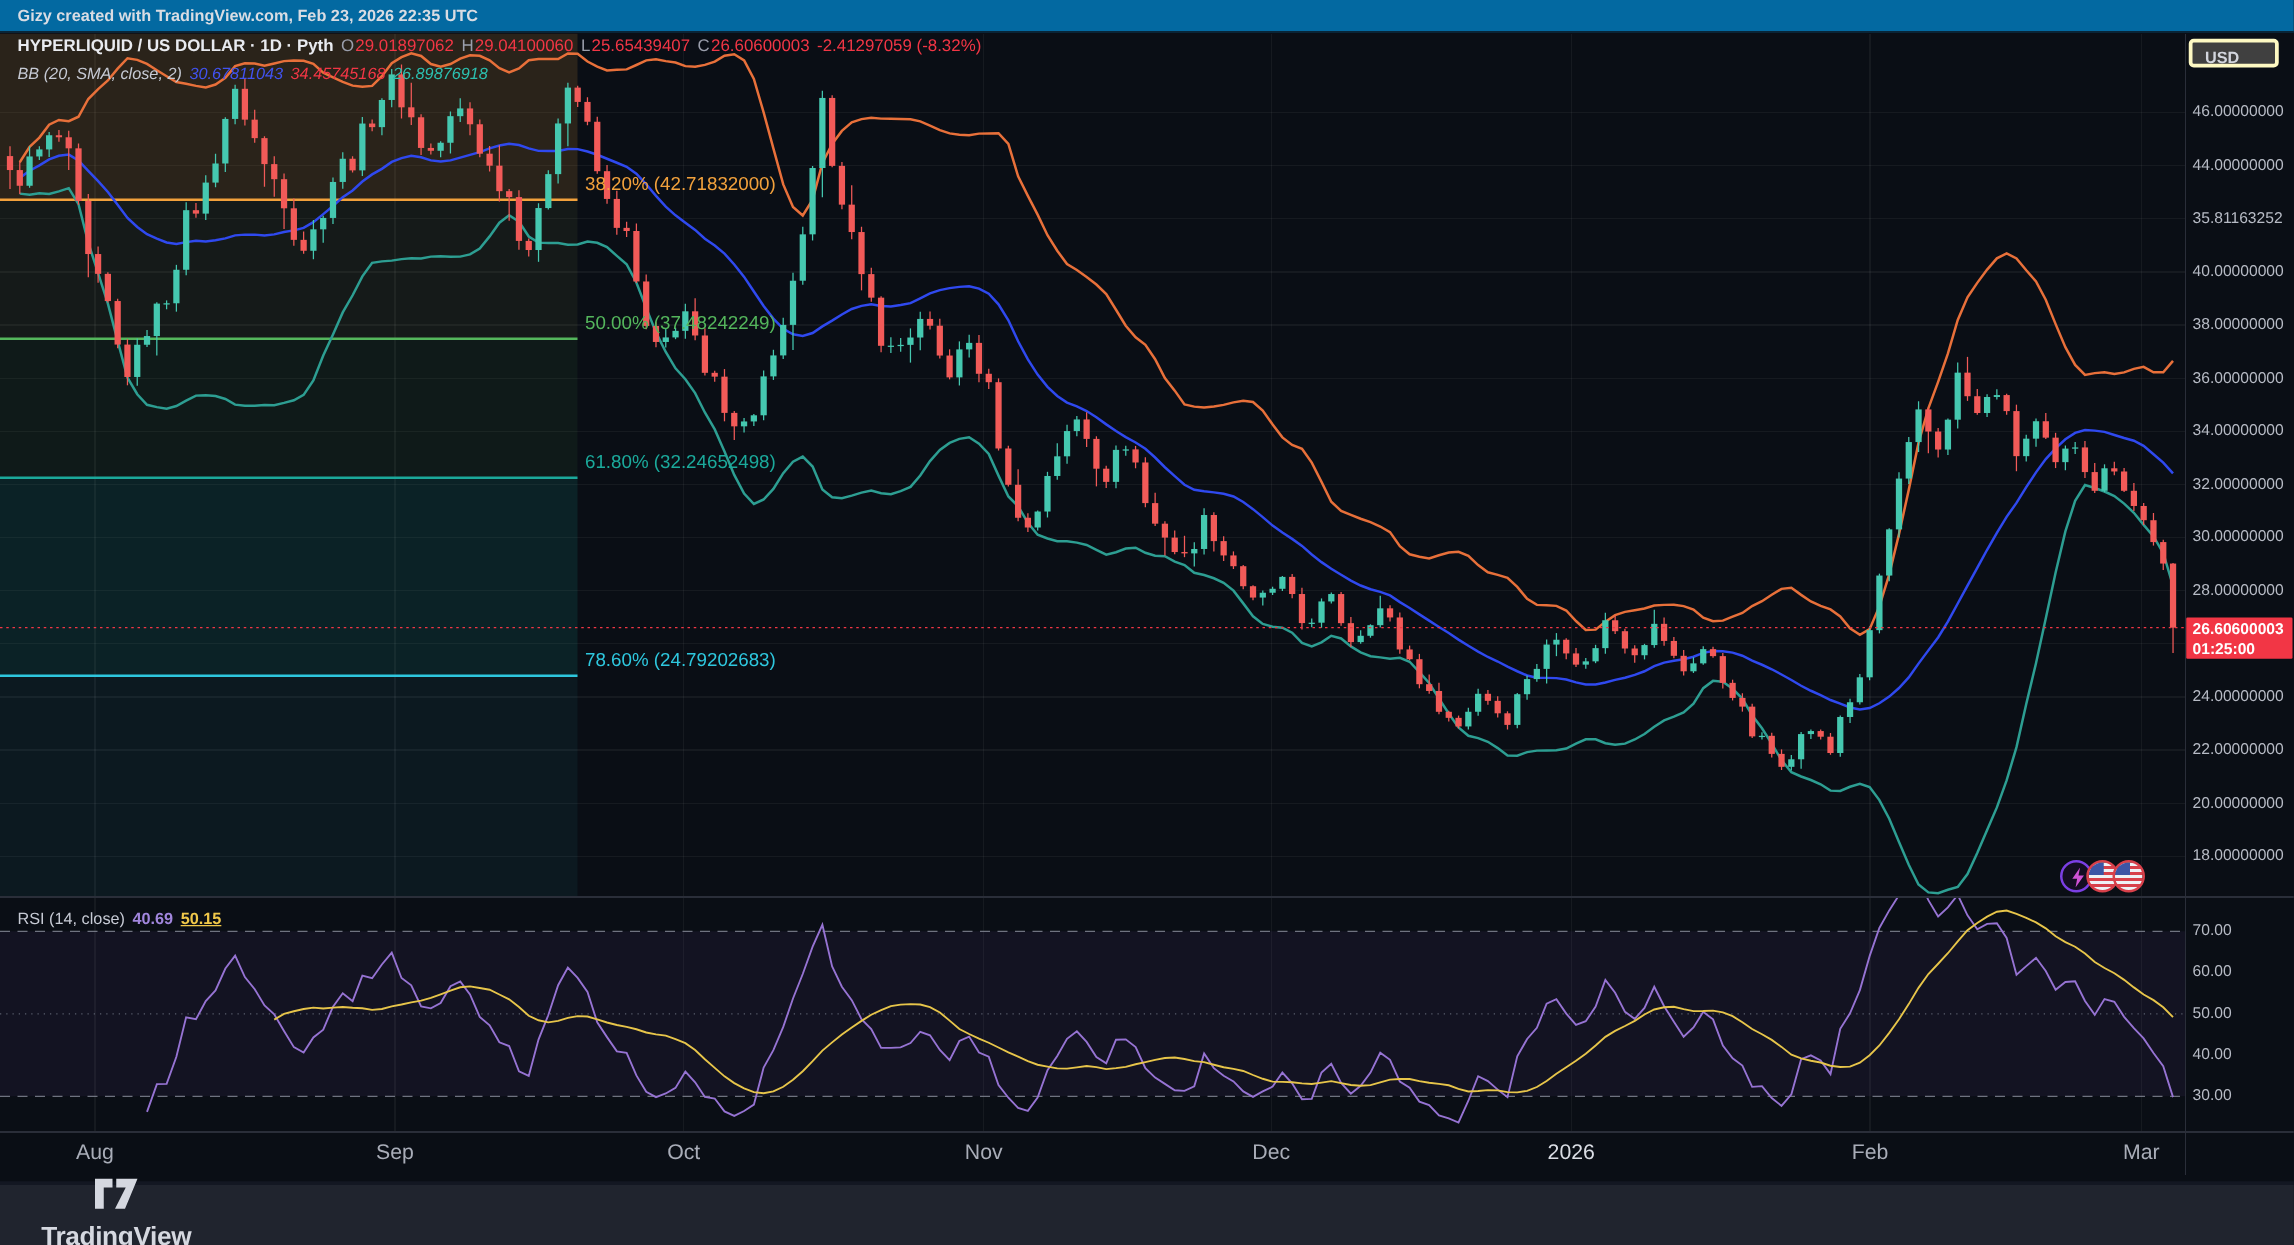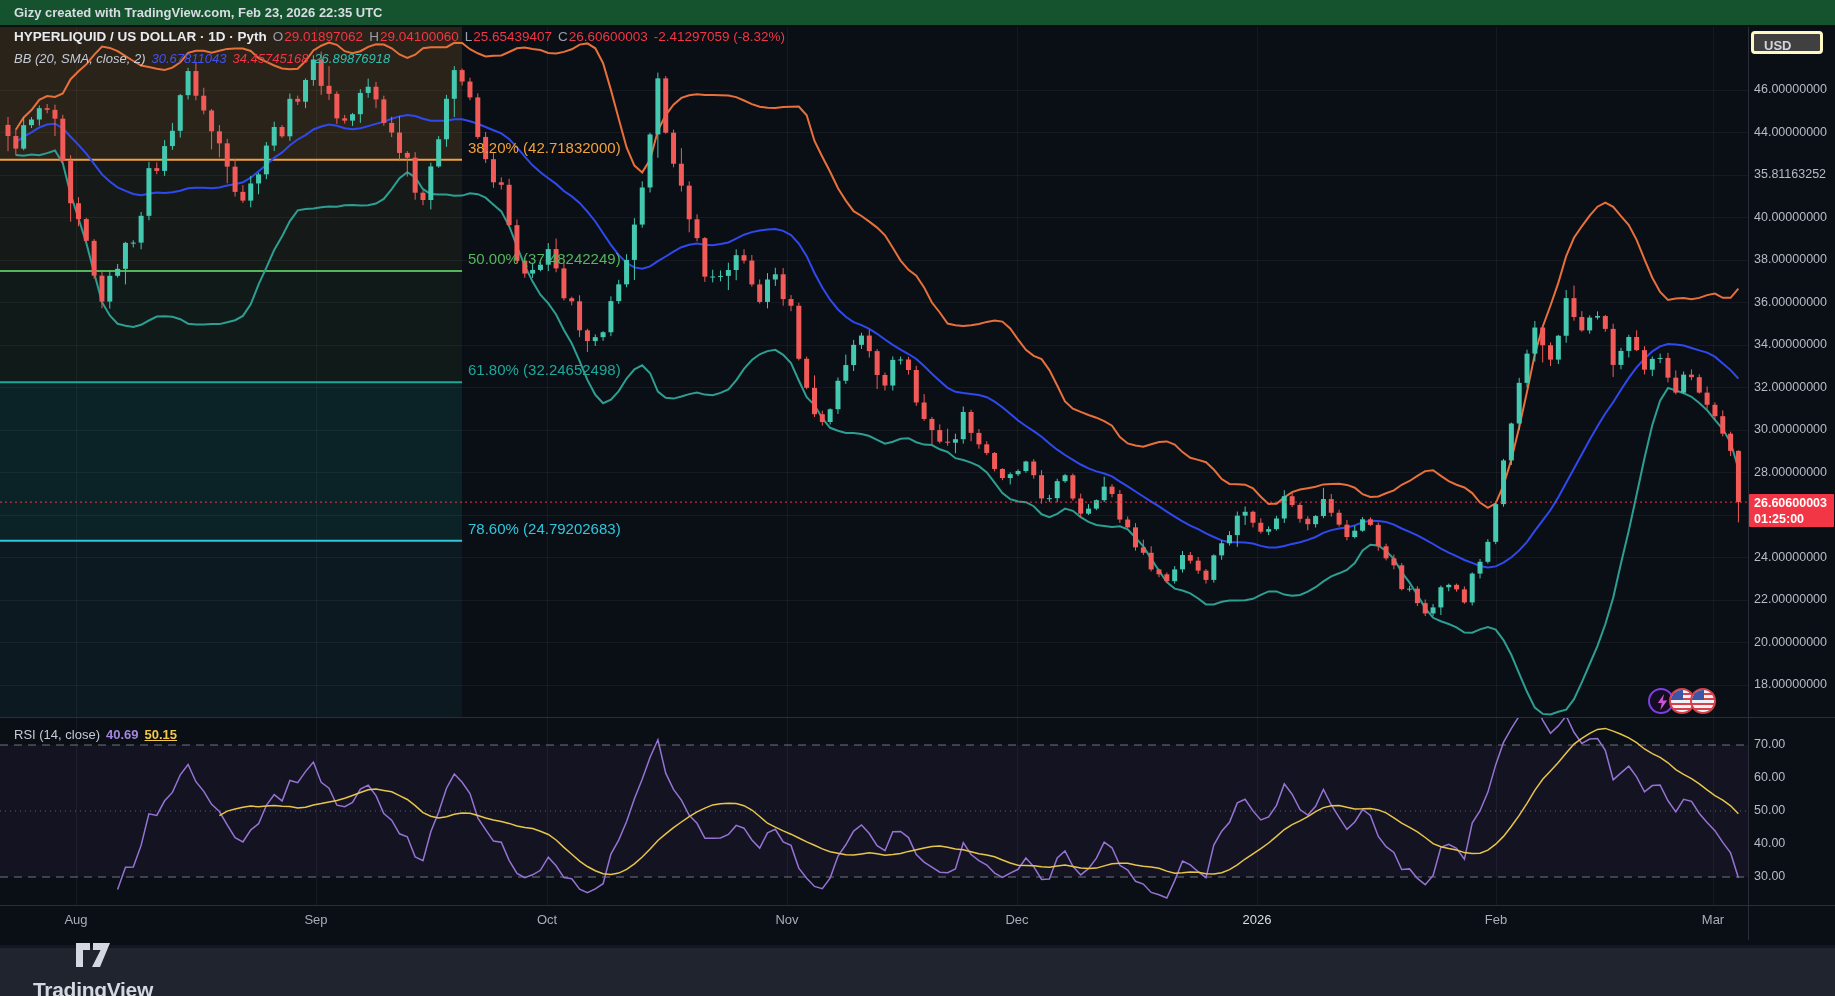--- a/index.html
+++ b/index.html
@@ -1,38 +1,38 @@
 <!DOCTYPE html>
 <html><head>
 <meta charset="utf-8">
 <style>
   html,body{margin:0;padding:0;background:#131722;width:1835px;height:996px;overflow:hidden;
     font-family:"Liberation Sans",sans-serif;-webkit-font-smoothing:antialiased;}
   .chart-wrap{position:absolute;left:0;top:0;width:1835px;height:945px;background:#0a0e15;}
-  .topstrip{position:absolute;left:0;top:0;width:1835px;height:26px;background:#14532d;
+  .topstrip{position:absolute;left:0;top:0;width:1835px;height:26px;background:#0369a1;
     border-bottom:1px solid #0c0f15;color:#d9dce3;font-size:13px;font-weight:700;
     line-height:26px;padding-left:14px;box-sizing:border-box;z-index:30;}
   #chart-svg{position:absolute;left:0;top:0;z-index:1;}
   .legend{position:absolute;left:14px;z-index:20;display:flex;align-items:center;gap:6px;
     font-size:13.5px;color:#d6d9e0;white-space:nowrap;}
   .legend .title{font-weight:600;color:#e9ebf0;}
   .legend .k{color:#9a9eab;margin-right:1px;}
   .legend .red{color:#f23645;}
   .legend .blue{color:#4153f0;}
   .legend .teal{color:#2cc0b0;}
   .legend .dim{color:#c6cad4;}
   .row1{top:29px;}
   .row2{top:51px;font-size:13px;font-style:italic;}
   .rsi-legend{top:727px;font-size:13px;}
   .rsi-legend .purple{color:#a186dd;font-weight:700;}
   .rsi-legend .yellow{color:#f0c84a;font-weight:700;text-decoration:underline;}
   .fib-label{position:absolute;font-size:15px;font-weight:500;z-index:12;white-space:nowrap;}
   .axis-tick{position:absolute;left:1754px;font-size:12.5px;color:#b7bbc5;z-index:12;}
   .time-tick{position:absolute;top:912px;width:60px;margin-left:-30px;text-align:center;
-    font-size:13px;color:#a9adb8;z-index:12;}
+    font-size:17px;color:#a9adb8;z-index:12;}
   .time-tick.em{color:#dadde4;}
   .usd-chip{position:absolute;left:1751px;top:31px;width:72px;height:23px;background:#404040;
     border:3px solid #fef9c3;border-radius:4px;color:#d2d5dd;font-size:13px;font-weight:700;
     line-height:23px;padding-left:10px;box-sizing:border-box;z-index:14;}
   .price-label{position:absolute;left:1749px;top:494px;width:85px;height:33px;background:#f23645;
     color:#fff;font-size:12.5px;font-weight:700;line-height:16px;padding:1px 0 0 5px;
     box-sizing:border-box;z-index:15;border-radius:1px;}
   .price-label .cd{font-weight:700;}
   .src-icons{position:absolute;left:1648px;top:688px;display:flex;z-index:13;}
   .badge{width:26px;height:26px;border-radius:50%;box-sizing:border-box;position:relative;overflow:hidden;}

